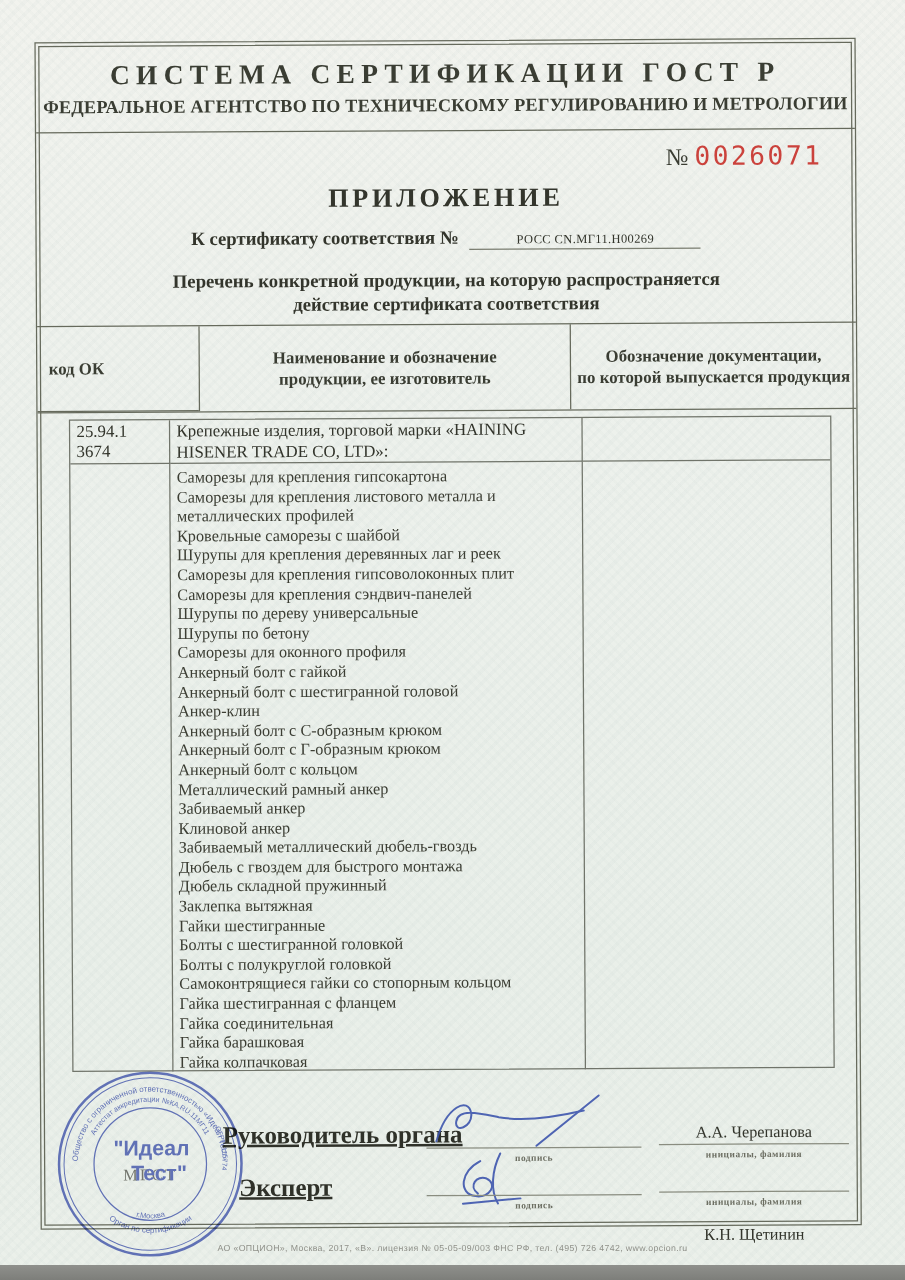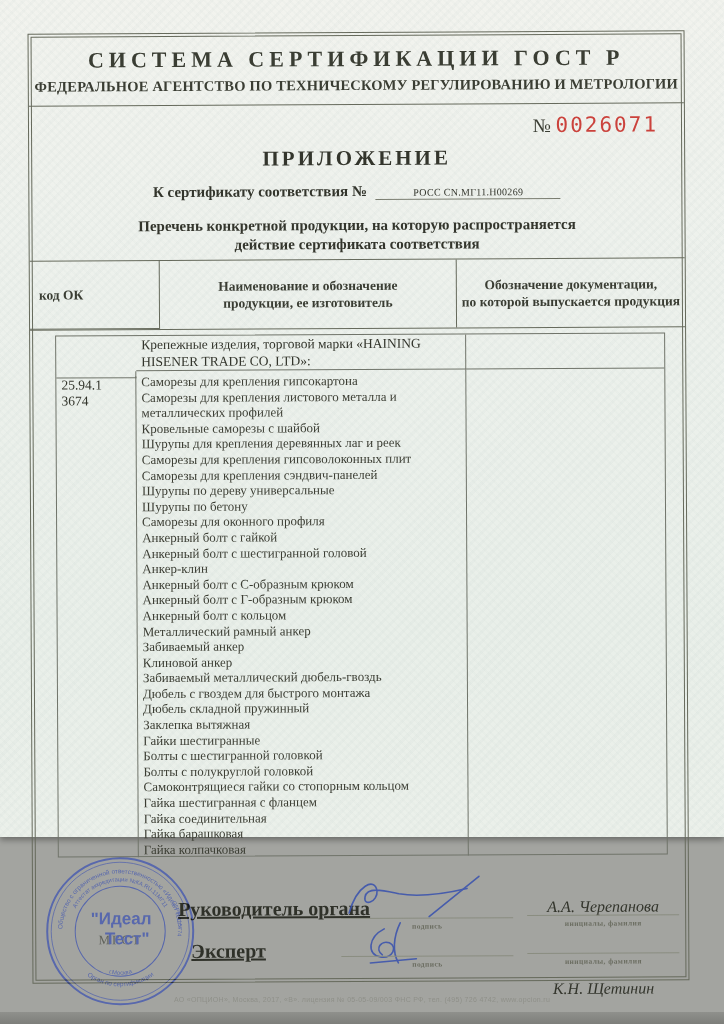--- a/index.html
+++ b/index.html
@@ -4,21 +4,21 @@
 <style>
   * { margin:0; padding:0; box-sizing:border-box; }
   html,body { width:724px; height:1024px; }
   body {
     position:relative; overflow:hidden;
     background:#a3a4a0;
     font-family:"Liberation Serif","DejaVu Serif",serif;
     color:#33352c;
   }
   .paper {
-    position:absolute; left:0; top:0; width:724px; height:837px;
+    position:absolute; left:0; top:0; width:724px; height:1012px;
     background:
       repeating-linear-gradient(45deg, rgba(190,205,198,.07) 0 2px, rgba(255,255,255,0) 2px 5px),
       repeating-linear-gradient(-45deg, rgba(150,170,175,.05) 0 3px, rgba(255,255,255,0) 3px 7px),
       linear-gradient(180deg,#f2f3ee 0%, #edf1ec 35%, #e9efe9 75%, #ebf0ea 100%);
     box-shadow:0 3px 6px rgba(0,0,0,.35);
   }
   .sheet {
     position:absolute; left:30px; top:32px; width:657px; height:950px;
     border:1px solid #666a5c;
     transform:rotate(-0.3deg);
@@ -82,36 +82,36 @@
   
   .spec-body {
     position:absolute; top:301px; left:25px; width:610px; height:522px;
     border:1px solid #70746a;
     display:grid; grid-template-columns:80px 330px 1fr; grid-template-rows:35px 1fr;
     font-size:13.5px;
   }
   .spec-body .c { padding:1px 5px 0 5px; }
   .spec-body .br { border-right:1px solid #70746a; }
   .spec-body .bb { border-bottom:1px solid #70746a; }
-  .codes-cell { line-height:16px;margin-top:40px; }
+  .codes-cell { line-height:16px; }
   .group-title { line-height:16.5px; }
   .product-list { padding-top:2px; }
   .product-list li {
     list-style:none; font-size:13px; line-height:15.6px; color:#3c3e34;
   }
   
   .sig-label { position:absolute; font-size:20px; font-weight:bold; color:#2f3129;text-decoration:underline; }
   .sig-line {
     position:absolute; border-bottom:1px solid #8a8d80; text-align:center;
   }
   .sig-caption {
     position:absolute; font-size:7.5px; color:#6c6e62; text-align:center; letter-spacing:.4px;font-weight:bold;
   }
   .sig-name {
-    position:absolute; font-size:16px; color:#33352c; text-align:center;font-style:italic;
+    position:absolute; font-size:13px; color:#33352c; text-align:center;
   }
   .scribble { position:absolute; }
   
   .stamp {
     position:absolute; left:8px; top:818px; width:158px; height:158px;
     opacity:.88; mix-blend-mode:multiply;
   }
   .footer-imprint {
     position:absolute; top:996px; left:0; right:0; text-align:center;
     font-family:"Liberation Sans","DejaVu Sans",sans-serif;

